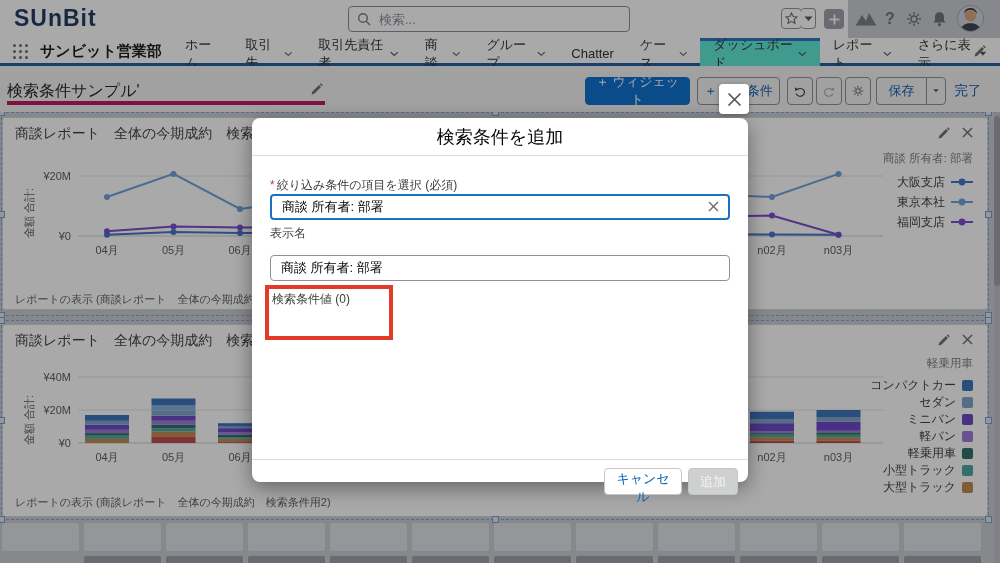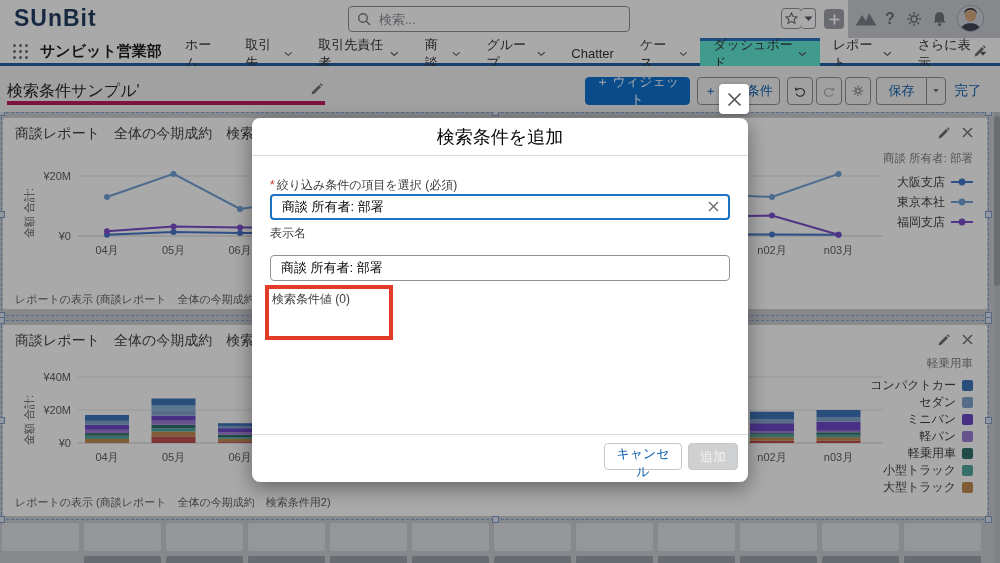--- a/index.html
+++ b/index.html
@@ -65,21 +65,21 @@
   .modal{position:absolute;left:252px;top:118px;width:496px;height:364px;background:#fff;border-radius:8px;box-shadow:0 6px 20px rgba(0,0,0,.4);z-index:6;}
   .m-title{position:absolute;left:0;top:0;width:100%;height:38px;border-bottom:1px solid #dddbda;display:flex;align-items:center;justify-content:center;font-size:18px;color:#080707;}
   .m-label{position:absolute;left:18px;font-size:12px;color:#3e3e3c;}
   .req{color:#c23934;margin-right:2px;}
   .m-input{position:absolute;left:18px;width:460px;height:26px;border-radius:4px;font-size:13px;color:#080707;display:flex;align-items:center;padding:0 10px;background:#fff;}
   .m-input.focus{border:2px solid #1b72c2;}
   .m-input.plain{border:1px solid #919191;}
   .m-clear{position:absolute;right:9px;top:5px;color:#706e6b;cursor:pointer;}
   .addval-btn{position:absolute;left:20px;top:186px;width:109px;height:28px;border:1px solid #b0b0b0;border-radius:4px;background:#fff;color:#0b5fae;font-size:13px;cursor:pointer;}
   .red-annotation{position:absolute;left:13px;top:167px;width:128px;height:55px;border:4px solid #e23b27;z-index:3;pointer-events:none;}
-  .m-footer{position:absolute;left:0;top:316px;width:100%;height:38px;border-top:1px solid #dddbda;}
+  .m-footer{position:absolute;left:0;top:341px;width:100%;height:38px;border-top:1px solid #dddbda;}
   .m-cancel{position:absolute;left:352px;top:8px;width:78px;height:27px;border:1px solid #c9c7c5;border-radius:4px;background:#fff;color:#0b5fae;font-size:13px;cursor:pointer;}
   .m-add{position:absolute;left:436px;top:8px;width:50px;height:27px;border:1px solid #c6c6c6;border-radius:4px;background:#cfd0d2;color:#f3f3f3;font-size:13px;}
   svg{display:block;}
 </style>
 </head>
 <body>
 
 <div class="screen">
 
   <header class="topbar">

